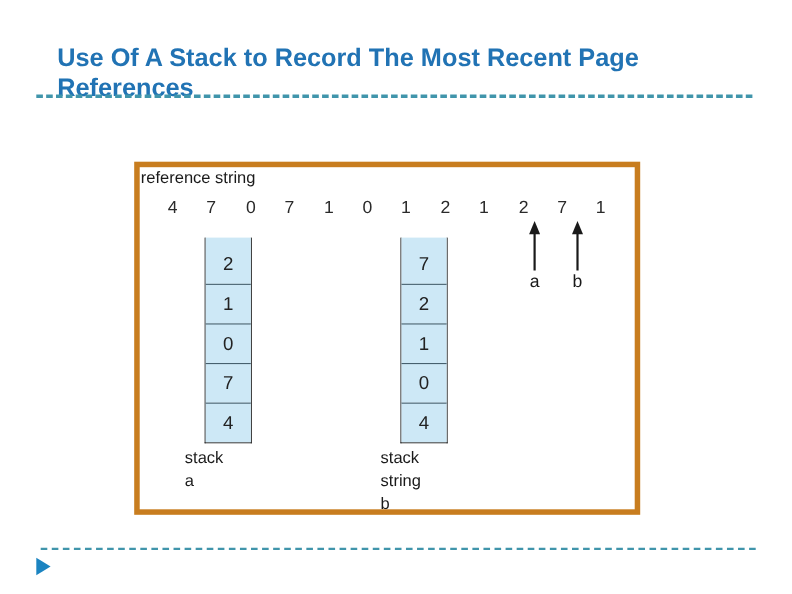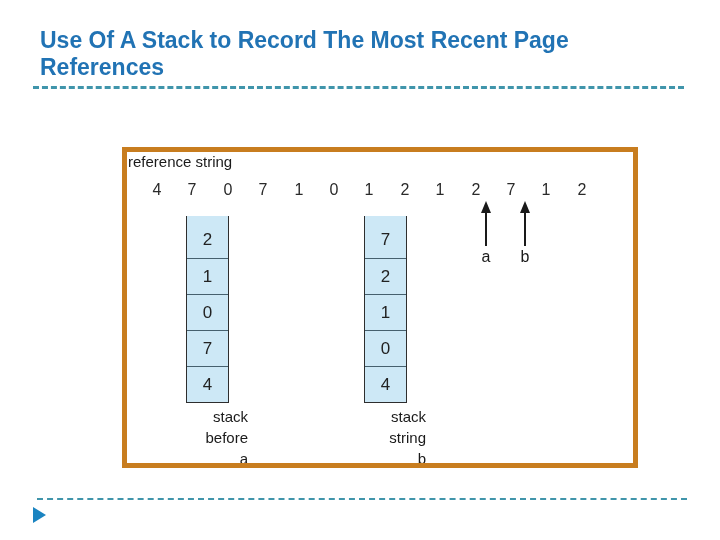--- a/index.html
+++ b/index.html
@@ -13,21 +13,21 @@
     width: 720px;
     height: 540px;
     background: #ffffff;
     overflow: hidden;
   }
   .title {
     position: absolute;
     left: 40px;
     top: 27px;
     width: 600px;
-    margin: 0;
+    margin: 12px;
     font-size: 23px;
     line-height: 27px;
     font-weight: bold;
     color: var(--accent-blue, #2173b4);
     letter-spacing: 0px;
   }
   .rule {
     position: absolute;
     height: 0;
   }
@@ -50,21 +50,21 @@
     width: 0;
     height: 0;
     border-left: 13px solid var(--triangle-blue, #1b84c1);
     border-top: 8px solid transparent;
     border-bottom: 8px solid transparent;
   }
   .figure {
     position: absolute;
     left: 122px;
     top: 147px;
-    width: 516px;
+    width: 460px;
     height: 321px;
     box-sizing: border-box;
     border: 5px solid var(--figure-border, #c87d1f);
     background: #ffffff;
     overflow: hidden;
   }
   .ref-label {
     position: absolute;
     left: 1px;
     top: 1px;
@@ -100,21 +100,21 @@
   }
   .cell.top-cell {
     height: 42px;
     line-height: 48px;
     border-top: none;
   }
   .stack-label {
     position: absolute;
     top: 254px;
     width: 80px;
-    text-align: right;
+    text-align: left;
     font-size: 15px;
     line-height: 21px;
     color: #1a1a1a;
   }
   .stack-label-1 { left: 41px; }
   .stack-label-2 { left: 219px; }
   .up-arrow {
     position: absolute;
     top: 49px;
     width: 14px;
@@ -183,21 +183,20 @@
     <div class="stack stack-2">
       <div class="cell top-cell">7</div>
       <div class="cell">2</div>
       <div class="cell">1</div>
       <div class="cell">0</div>
       <div class="cell">4</div>
     </div>
 
     <div class="stack-label stack-label-1">
       <div>stack</div>
-      <div>before</div>
       <div>a</div>
     </div>
 
     <div class="stack-label stack-label-2">
       <div>stack</div>
       <div>string</div>
       <div>b</div>
     </div>
 
   </div>

